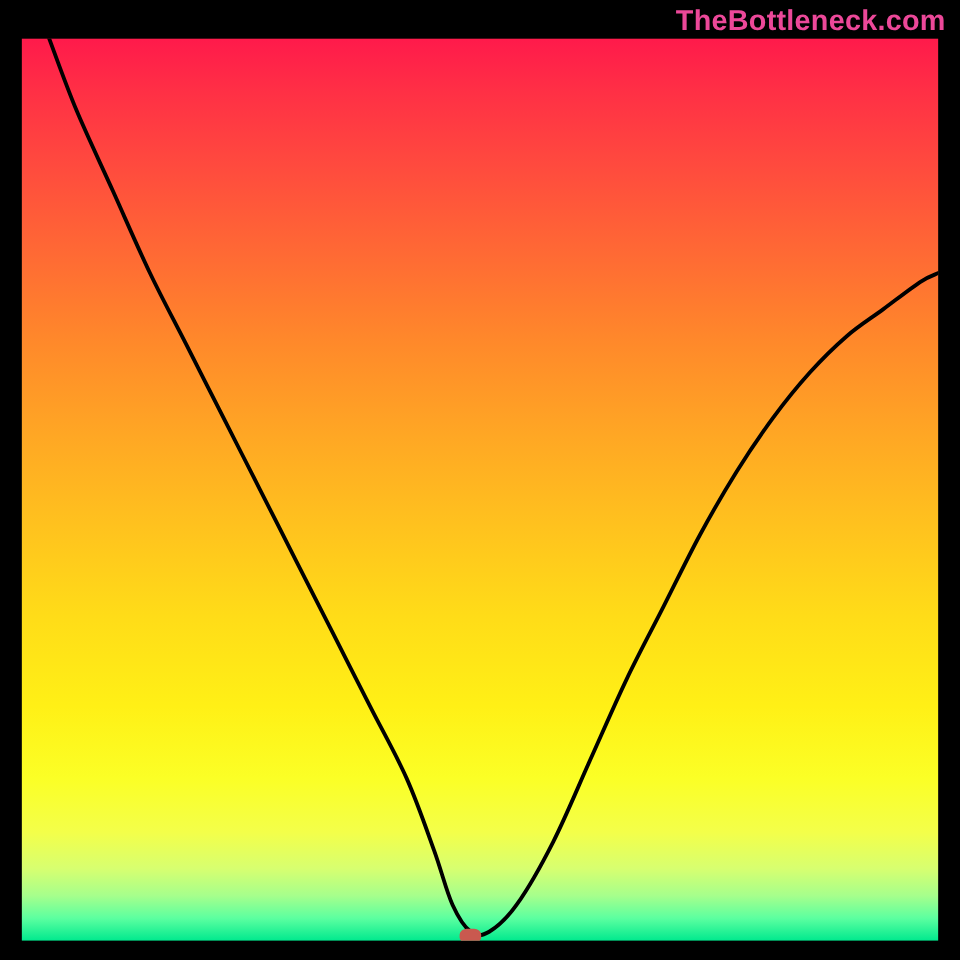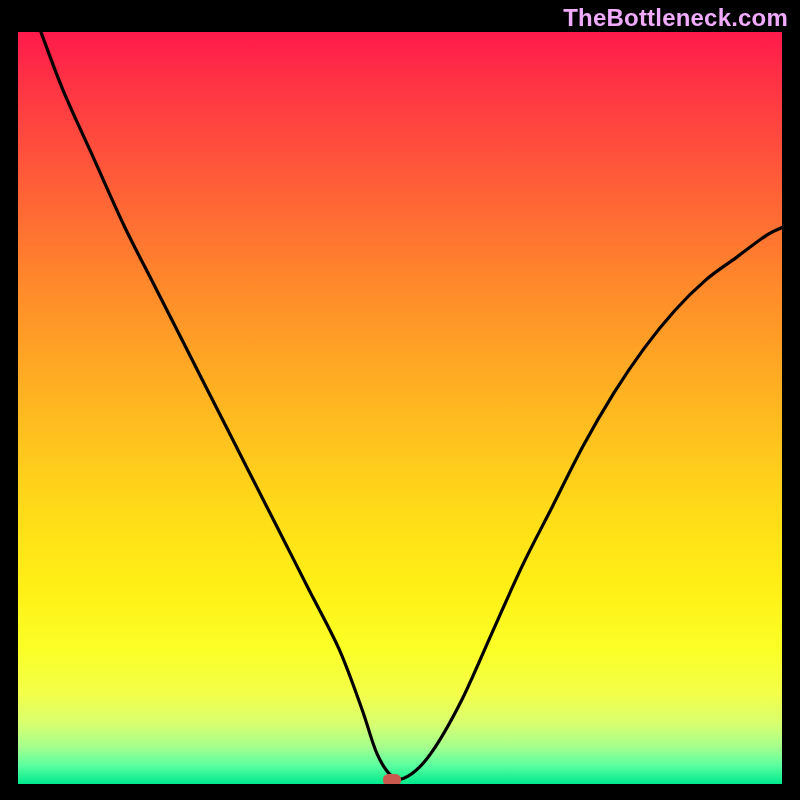--- a/index.html
+++ b/index.html
@@ -10,21 +10,21 @@
     height: 800px;
     background: #000;
   }
   .watermark {
     position: absolute;
     top: 4px;
     right: 12px;
     font-family: Arial, Helvetica, sans-serif;
     font-size: 24px;
     font-weight: 600;
-    color: #f0abfc;
+    color: #ec4899;
     letter-spacing: 0.2px;
     user-select: none;
   }
   .plot-area {
     position: absolute;
     left: 18px;
     top: 32px;
     width: 764px;
     height: 752px;
     overflow: hidden;

